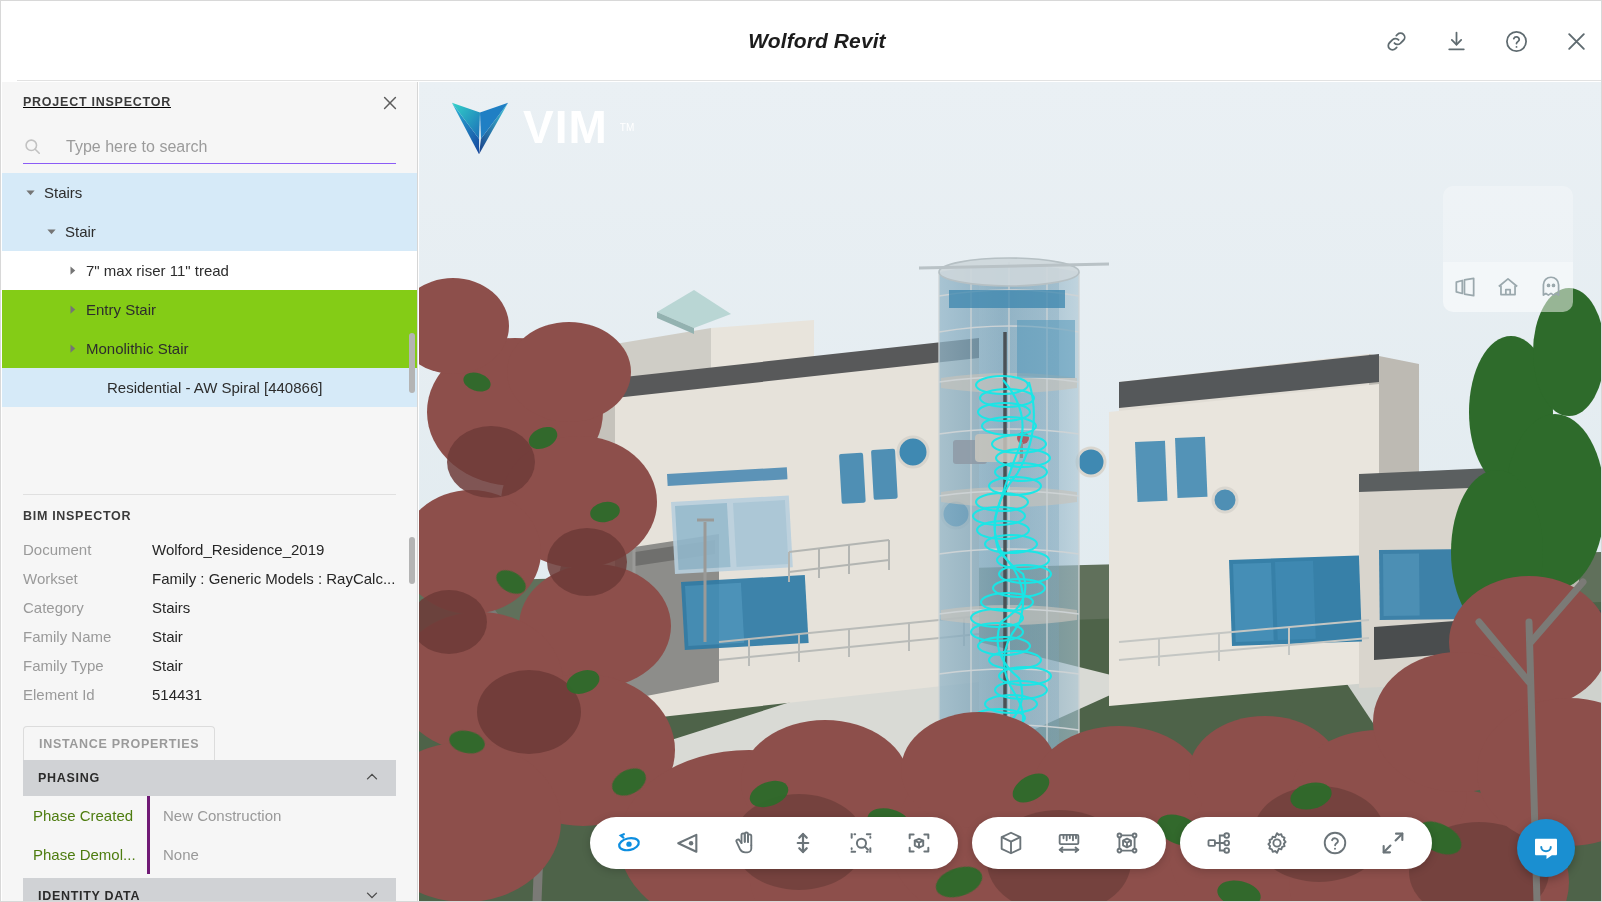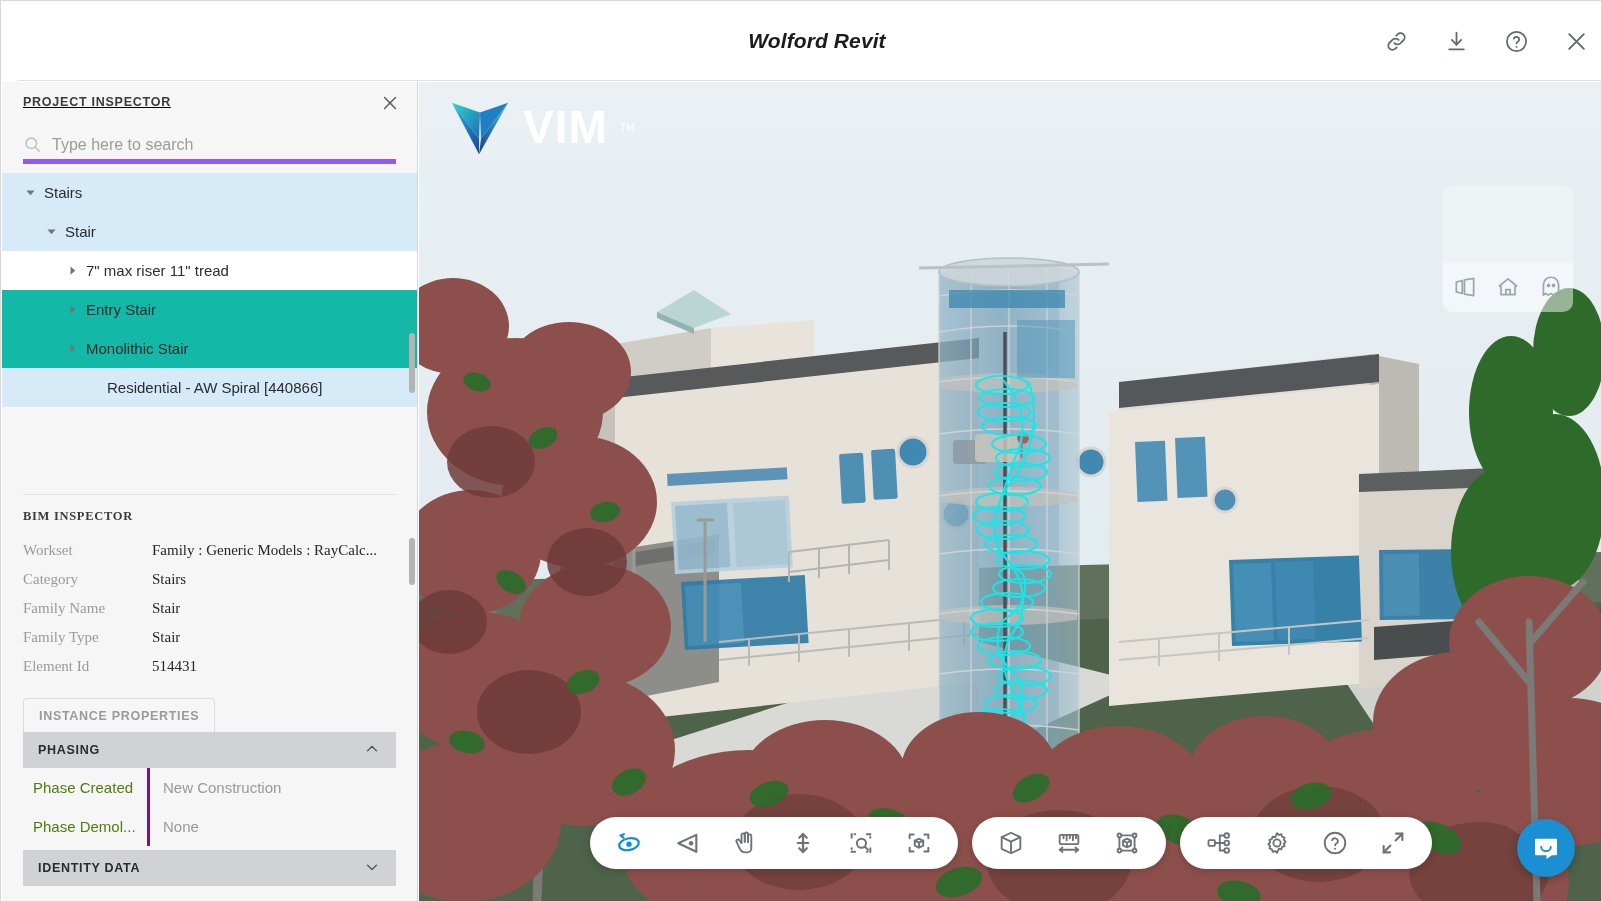--- a/index.html
+++ b/index.html
@@ -61,22 +61,22 @@
   }
   .panel-close {
     position: absolute; right: 14px; top: 8px;
     width: 26px; height: 26px; color: #5d5d5d; cursor: pointer;
     display: flex; align-items: center; justify-content: center;
   }
 
   .searchrow {
     margin: 8px 21px 0 21px;
     height: 34px;
-    display: flex; align-items: center; gap: 10px;
-    border-bottom: 5px solid #8b5cf6;
+    display: flex; align-items: center; gap: 24px;
+    border-bottom: 1px solid #8b5cf6;
   }
   .search-icon { color: #c2c2c2; display:flex; }
   .search-input {
     border: none; outline: none; background: transparent;
     font-size: 16px; color: #5a5a5a;
     font-family: "Liberation Sans", sans-serif;
     width: 330px; padding: 0;
   }
   .search-input::placeholder { color: #9b9b9b; }
 
@@ -89,40 +89,39 @@
     background: #f6f6f6;
   }
   .tree-row {
     position: relative;
     height: 39px;
     display: flex; align-items: center;
     font-size: 15px; color: #2d2d2d;
     cursor: pointer;
     background: #ffffff;
   }
-  .tree-row.alt { background: #14b8a6; }
+  .tree-row.alt { background: #84cc16; }
   .tree-row.sel { background: #d6eaf8; }
   .tree-caret {
     width: 13px; height: 13px; margin-right: 7px;
     display:flex; align-items:center; justify-content:center;
     color: #757575; flex: 0 0 auto;
   }
   .tree-caret.none { visibility: hidden; }
   .tree-scroll {
     position: absolute; right: 2px; top: 160px;
     width: 6px; height: 60px; background: #b4b4b4; border-radius: 3px;
   }
 
   .sep { margin: 0 21px; border-top: 1px solid #e0e0e0; }
 
   
   .bim {
     position: relative;
     padding: 14px 0 0 0;
-    font-family: Liberation Serif, serif;
   }
   .bim-title {
     font-size: 12.5px; font-weight: bold; color: #3b3b3b;
     letter-spacing: .7px; padding: 0 21px 12px 21px;
   }
   .bim-rows { position: relative; }
   .bim-row {
     display: flex; height: 29px; align-items: center;
     padding: 0 21px; font-size: 15px;
   }
@@ -358,20 +357,24 @@
       <div class="tree-scroll"></div>
     </div>
 
     <div class="sep"></div>
 
     <div class="bim">
       <div class="bim-title">BIM INSPECTOR</div>
       <div class="bim-rows">
         <div id="bim-rows">
             <div class="bim-row">
+              <span class="bim-key">Document</span>
+              <span class="bim-val">Wolford_Residence_2019</span>
+            </div>
+            <div class="bim-row">
               <span class="bim-key">Workset</span>
               <span class="bim-val">Family : Generic Models : RayCalc...</span>
             </div>
             <div class="bim-row">
               <span class="bim-key">Category</span>
               <span class="bim-val">Stairs</span>
             </div>
             <div class="bim-row">
               <span class="bim-key">Family Name</span>
               <span class="bim-val">Stair</span>

